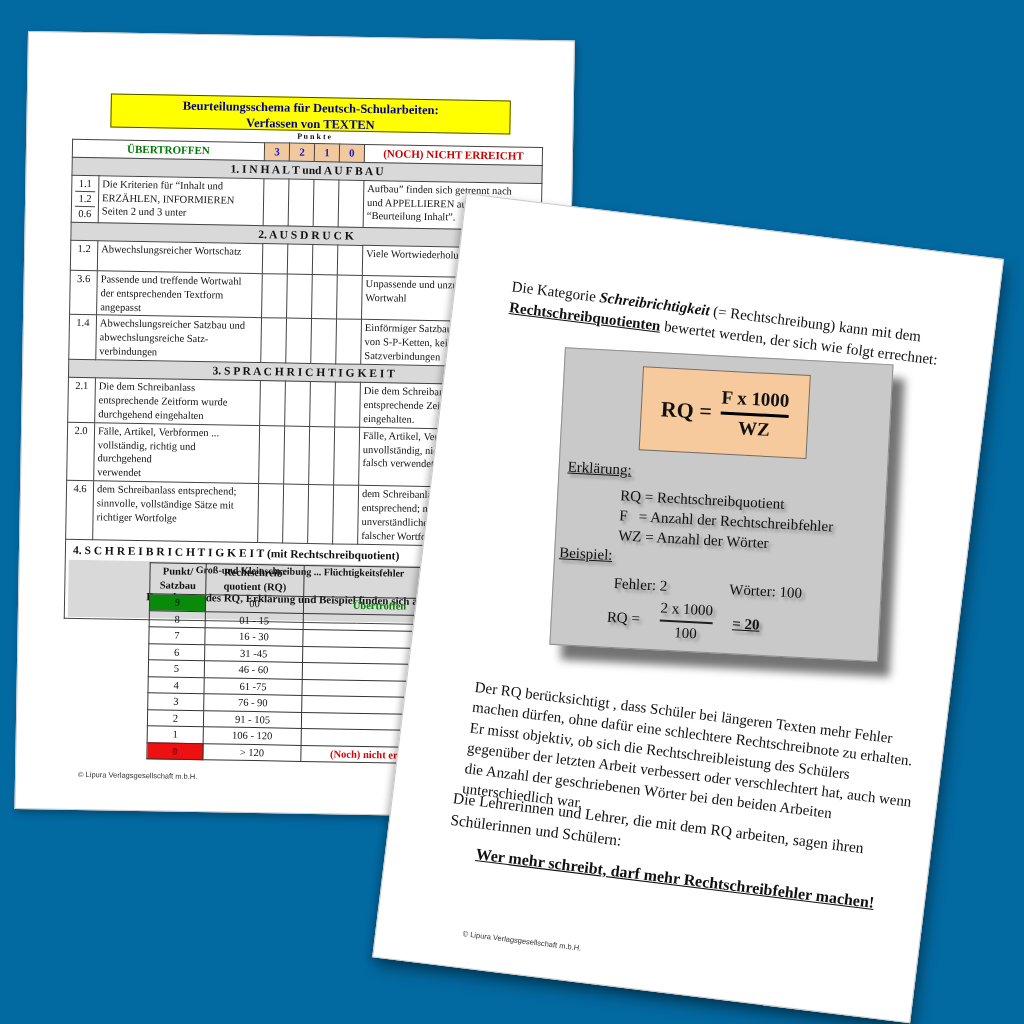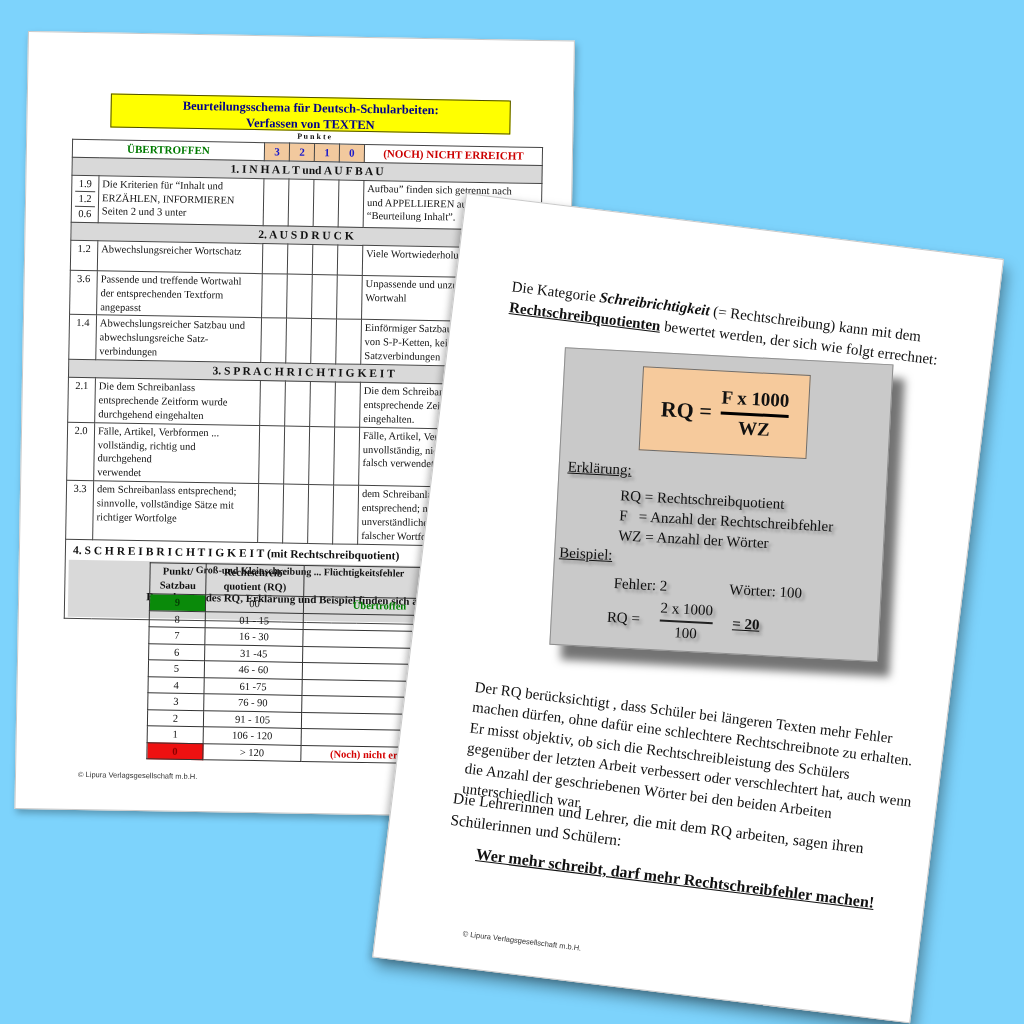--- a/index.html
+++ b/index.html
@@ -1,16 +1,16 @@
 <!DOCTYPE html>
 <html><head>
 <meta charset="utf-8">
 <style>
   html,body{margin:0;padding:0;background:#ffffff;}
-  #canvas{position:relative;width:1024px;height:1024px;overflow:hidden;background:#7dd3fc;
+  #canvas{position:relative;width:1024px;height:1024px;overflow:hidden;background:#0369a1;
           font-family:"Liberation Serif","DejaVu Serif",serif;color:#111;}
   .page{position:absolute;background:#ffffff;border:1px solid #c9c9c9;transform-origin:top left;}
   #page-left{left:28px;top:31px;width:545px;height:776px;transform:rotate(1deg);
              box-shadow:2px 4px 7px rgba(0,0,0,0.28);z-index:1;}
   #page-right{left:466px;top:193px;width:540px;height:768px;transform:rotate(7deg);
               box-shadow:-3px 3px 6px rgba(0,0,0,0.18), 5px 9px 14px rgba(0,0,0,0.35);z-index:2;}
 
   
   .title-box{position:absolute;left:83px;top:60px;width:400px;height:34px;background:#ffff00;
              border:1px solid #4d4d00;text-align:center;font-weight:bold;font-size:12.5px;
@@ -103,21 +103,21 @@
             <td class="hdr-score">2</td>
             <td class="hdr-score">1</td>
             <td class="hdr-score">0</td>
             <td class="hdr-right">(NOCH) NICHT ERREICHT</td>
           </tr>
           <tr>
             <td class="sec-hdr" colspan="7">1.  I N H A L T  und  A U F B A U</td>
           </tr>
           <tr>
             <td class="numcol">
-              <div class="numline">1.9</div>
+              <div class="numline">1.1</div>
               <div class="numline">1.2</div>
               <div class="numline">0.6</div>
             </td>
             <td class="crit">Die Kriterien für “Inhalt und
 ERZÄHLEN, INFORMIEREN
 Seiten 2 und 3 unter</td>
             <td></td>
             <td></td>
             <td></td>
             <td></td>
@@ -197,21 +197,21 @@
             <td></td>
             <td></td>
             <td></td>
             <td></td>
             <td class="crit">Fälle, Artikel, Verbformen ...
 unvollständig, nicht vollständig,
 falsch verwendet</td>
           </tr>
           <tr>
             <td class="numcol">
-              <div class="numline">3.3</div>
+              <div class="numline">4.6</div>
             </td>
             <td class="crit">dem Schreibanlass entsprechend;
 sinnvolle, vollständige Sätze mit
 richtiger Wortfolge</td>
             <td></td>
             <td></td>
             <td></td>
             <td></td>
             <td class="crit">dem Schreibanlass nicht
 entsprechend; nicht sinnvolle,

